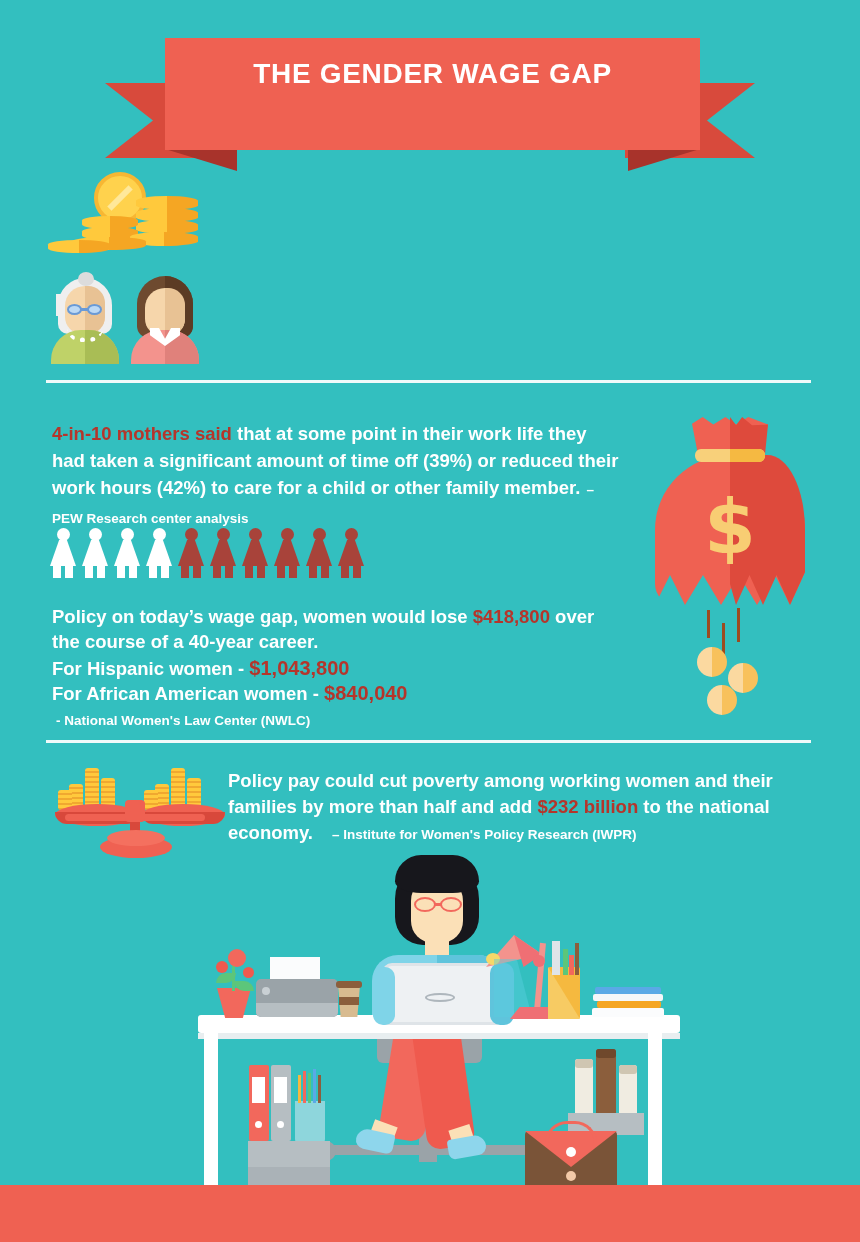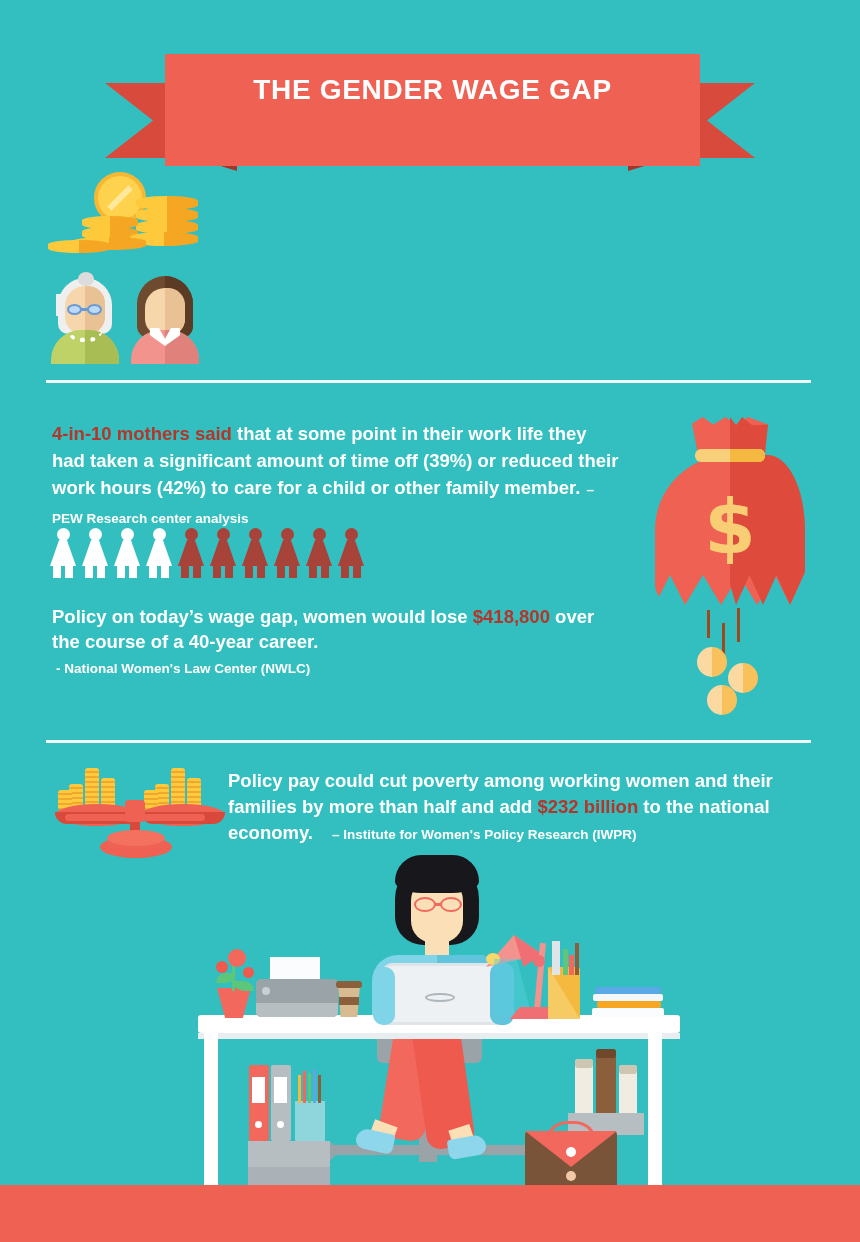--- a/index.html
+++ b/index.html
@@ -22,21 +22,21 @@
     background: #d84a3c;
   }
   .ribbon-tail.left  { left: 105px;  clip-path: polygon(0 0, 100% 0, 100% 100%, 0 100%, 48px 50%); }
   .ribbon-tail.right { left: 625px;  clip-path: polygon(0 0, 100% 0, 82px 50%, 100% 100%, 0 100%); }
   .ribbon-fold {
     position: absolute; top: 111px; width: 72px; height: 22px; background: #a8332b;
   }
   .ribbon-fold.left  { left: 165px;  clip-path: polygon(0 0, 100% 0, 100% 100%, 0 0); }
   .ribbon-fold.right { left: 628px;  clip-path: polygon(0 0, 100% 0, 100% 0, 0 100%); }
   .ribbon-main {
-    position: absolute; left: 165px; top: 16px; width: 535px; height: 112px;
+    position: absolute; left: 165px; top: 0; width: 535px; height: 112px;
     background: #ef6152;
   }
   #banner-title {
     position: absolute; left: 0; top: 20px; width: 535px;
     text-align: center; color: #fff;
     font-size: 28px; font-weight: bold; letter-spacing: 0.7px;
   }
   #banner-sub {
     position: absolute; left: 0; top: 56px; width: 535px;
     text-align: center; color: #fff;
@@ -259,20 +259,26 @@
     <div class="person" style="left:288px">
         <div class="p-head" style="background:#a8433a"></div>
         <div class="p-body" style="background:#a8433a"></div>
         <div class="p-leg l" style="background:#a8433a"></div>
         <div class="p-leg r" style="background:#a8433a"></div>
       </div>
   </div>
 
   <div class="stat-text" style="left:52px;top:604px;width:568px;line-height:25px;">
     <span>Policy on today’s wage gap, women would lose </span><span class="hl">$418,800</span><span> over the course of a 40-year career.</span>
+    <div style="margin-top:2px;">
+      <span>For Hispanic women - </span><span class="hl" style="font-size:20px;">$1,043,800</span>
+    </div>
+    <div>
+      <span>For African American women - </span><span class="hl" style="font-size:20px;">$840,040</span>
+    </div>
     <div class="src" style="margin-top:2px;margin-left:4px;">- National Women's Law Center (NWLC)</div>
   </div>
 
   <div id="moneybag">
     <div class="bag-body"></div>
     <div class="bag-shade"></div>
     <div class="bag-knot"></div>
     <div class="bag-knot-shade"></div>
     <div class="bag-tie"></div>
     <div class="bag-tie-shade"></div>

